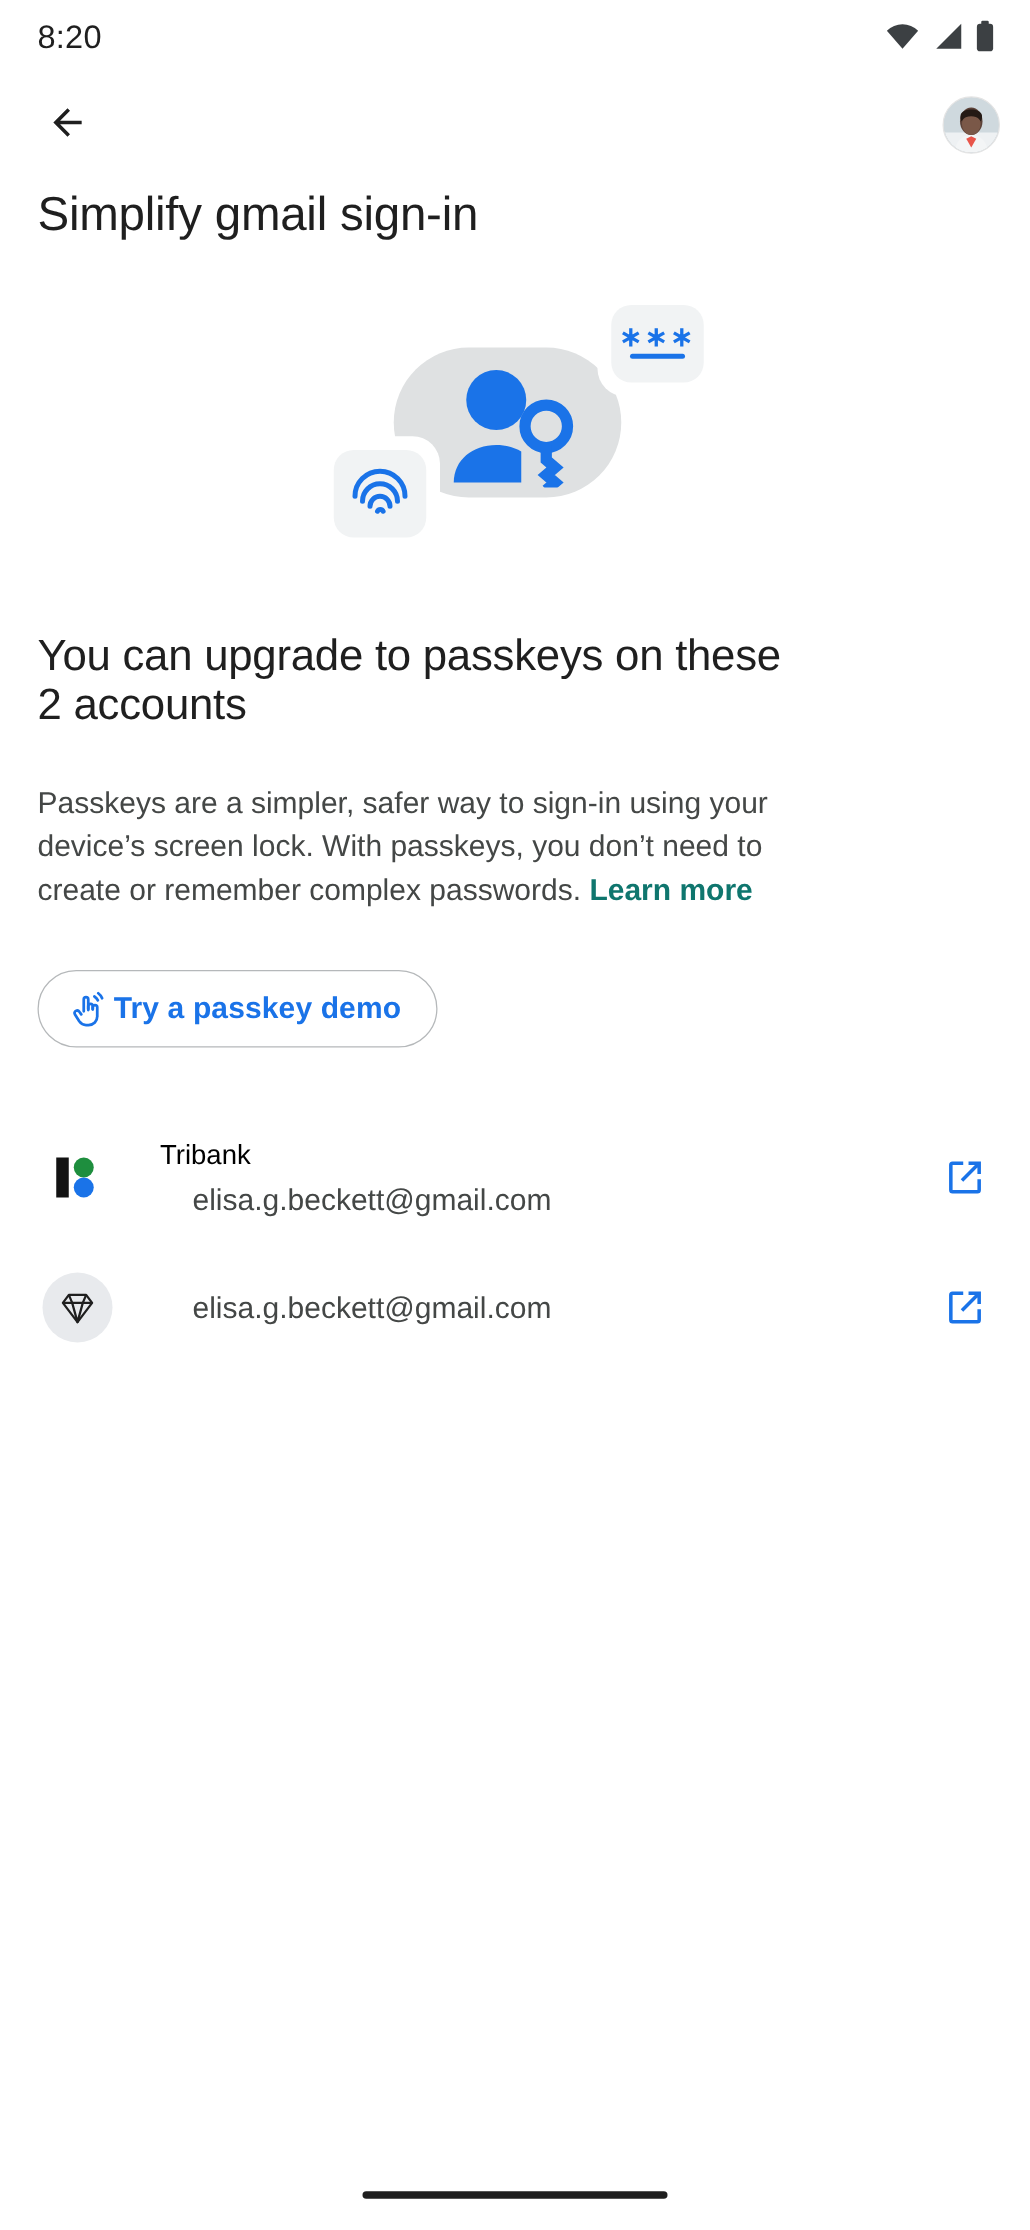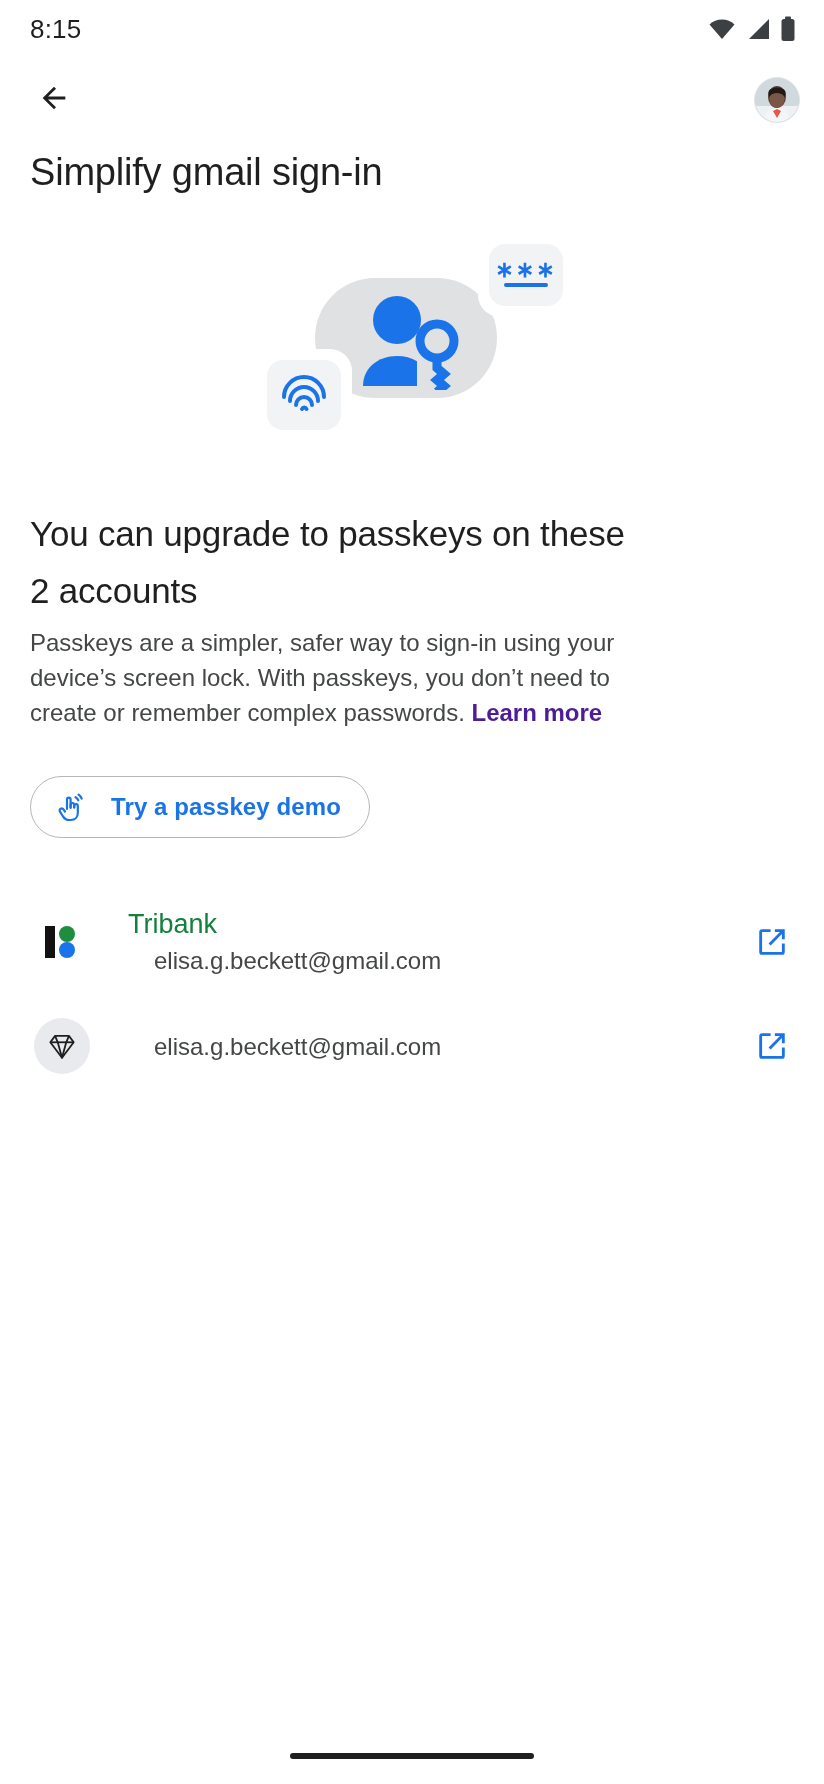--- a/index.html
+++ b/index.html
@@ -150,55 +150,55 @@
     border-radius: 2px;
   }
 
   
   .headline {
     position: absolute;
     top: 505px;
     left: 30px;
     width: 620px;
     font-size: 35px;
-    line-height: 57px;
+    line-height: 39px;
     color: #1f1f1f;
     font-weight: 400;
     letter-spacing: -0.2px;
   }
   .body-text {
     position: absolute;
     top: 625px;
     left: 30px;
     width: 612px;
     font-size: 24px;
     line-height: 35px;
     color: #444746;
     letter-spacing: 0px;
   }
   .link {
-    color: #4c1d95;
+    color: #0f766e;
     font-weight: 700;
     text-decoration: none;
     cursor: pointer;
   }
 
   
   .demo-btn {
     position: absolute;
     top: 776px;
     left: 30px;
     height: 62px;
     padding: 0 28px 0 24px;
     border: 1px solid #b5b8ba;
     border-radius: 32px;
     background: #ffffff;
     display: inline-flex;
     align-items: center;
-    gap: 24px;
+    gap: 4px;
     cursor: pointer;
   }
   .demo-btn .label {
     color: #1a73e8;
     font-size: 24px;
     font-weight: 700;
     letter-spacing: .1px;
   }
   .demo-btn svg { display: block; }
 
@@ -223,23 +223,23 @@
     align-items: center;
     justify-content: center;
     margin-right: 38px;
   }
   .acct-logo.circle {
     background: #e8eaed;
     border-radius: 50%;
   }
   .acct-text { flex: 1 1 auto; min-width: 0; }
   .acct-name {
-    font-size: 27px;
+    font-size: 22px;
     line-height: 36px;
-    color: #15803d;
+    color: #000000;
     font-weight: 400;
   }
   .acct-email {
     font-size: 24px;
     line-height: 34px;
     color: #444746;
     margin-top: 2px;
     margin-left: 26px;
   }
   .acct-action {
@@ -266,21 +266,21 @@
     background: #1f1f1f;
     cursor: pointer;
   }
 </style>
 </head>
 <body>
 
 <div class="phone">
 
   <div class="status-bar">
-    <div class="status-time">8:15</div>
+    <div class="status-time">8:20</div>
     <div class="status-icons">
       <span>
         <svg width="28" height="24" viewBox="0 0 28 24">
           <path d="M14 22 L1.5 7.5 A18 18 0 0 1 26.5 7.5 Z" fill="#3c4043"></path>
         </svg>
       </span>
       <span>
         <svg width="26" height="24" viewBox="0 0 26 24">
           <path d="M24 2 L24 22 L4 22 Z" fill="#3c4043"></path>
         </svg>

